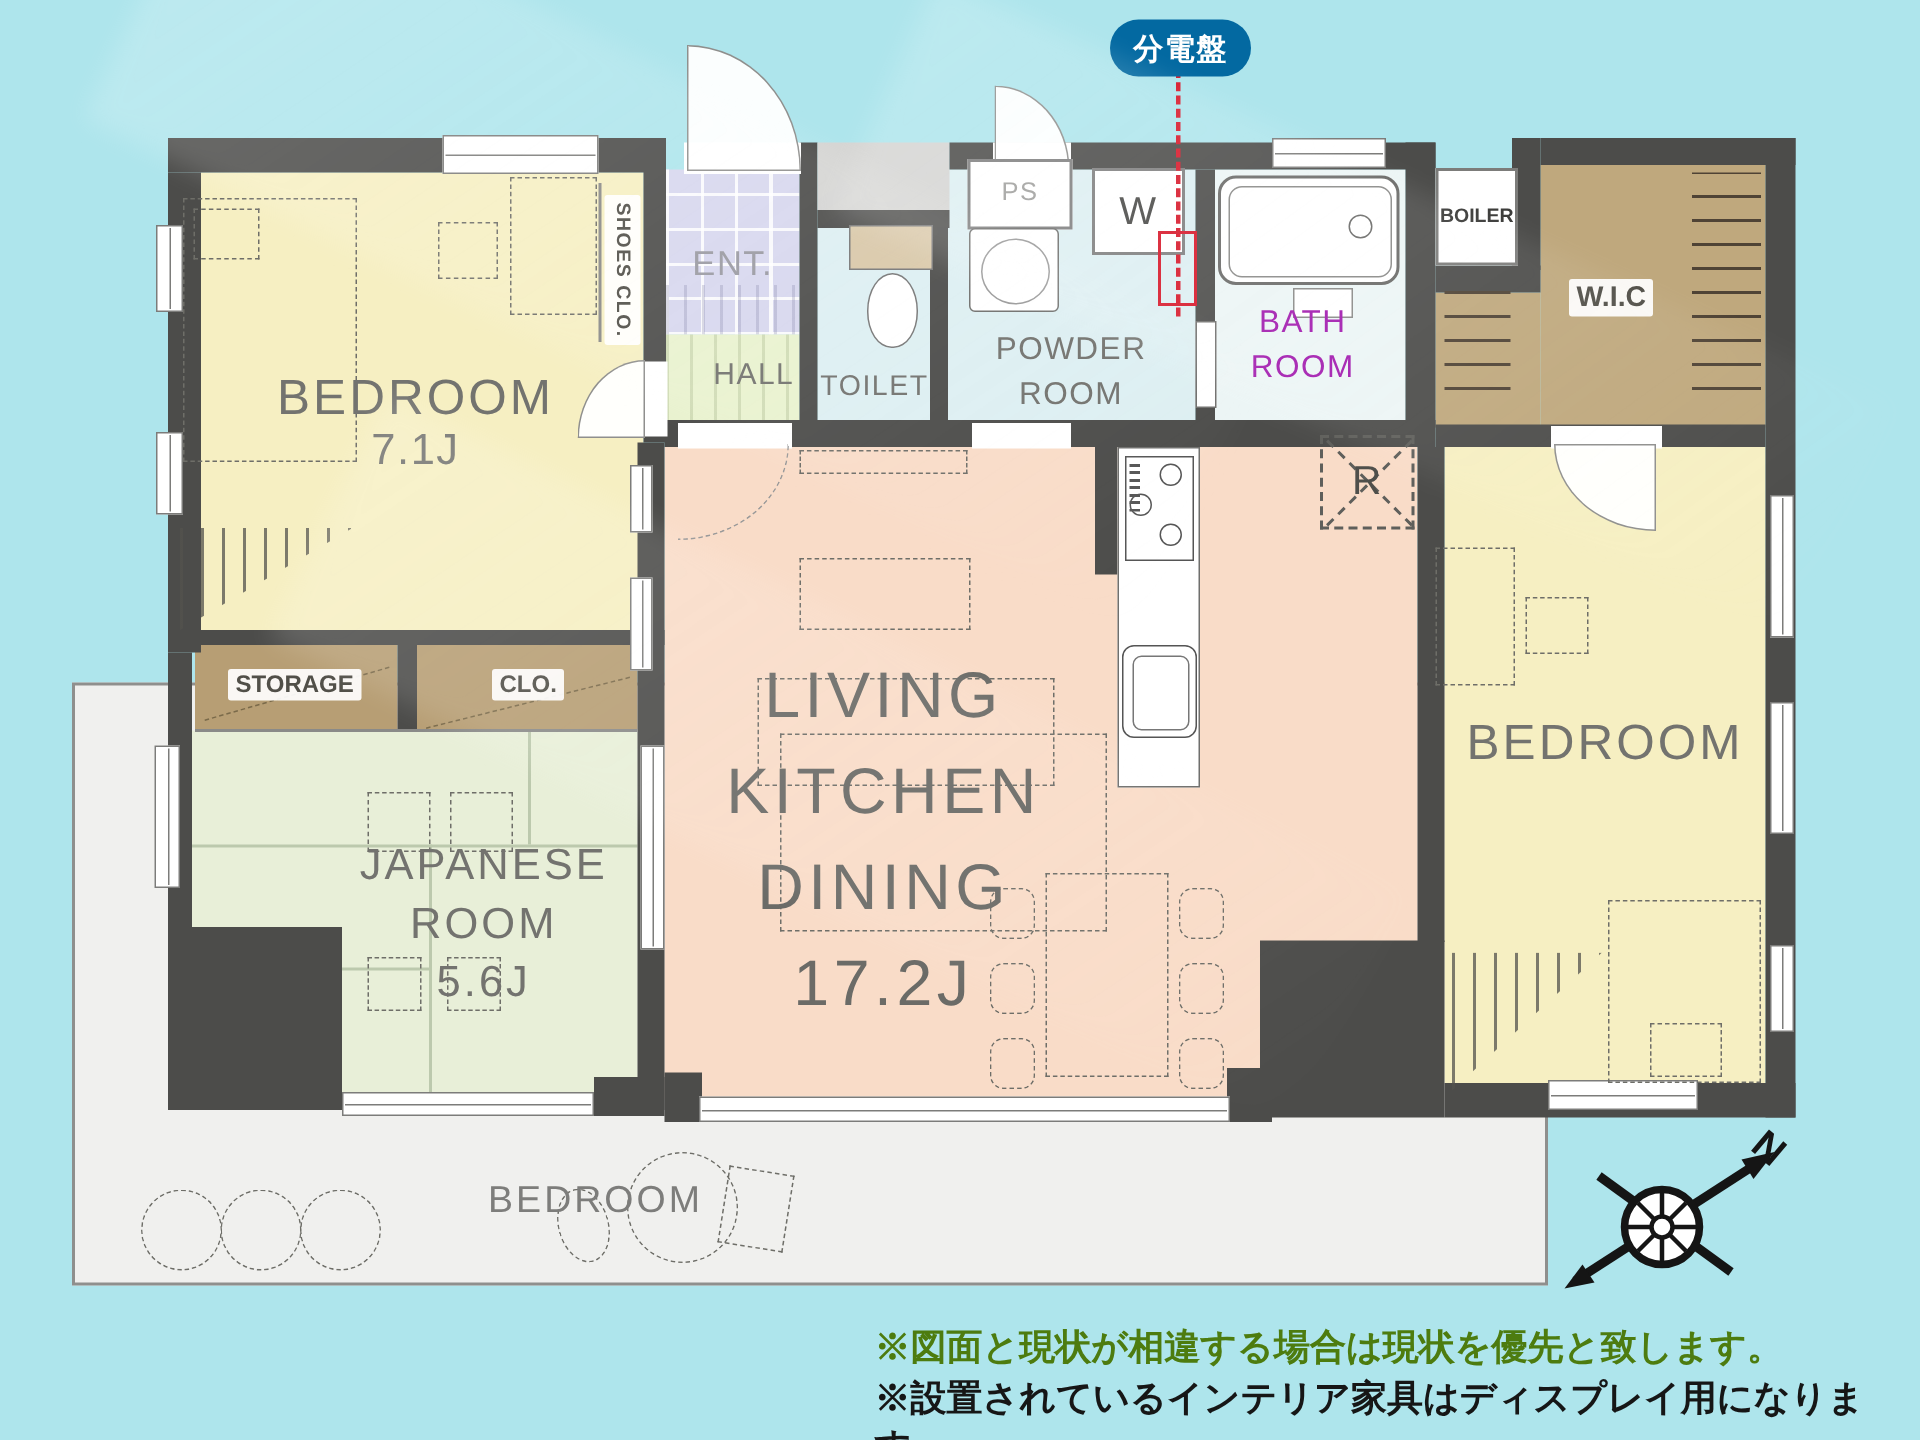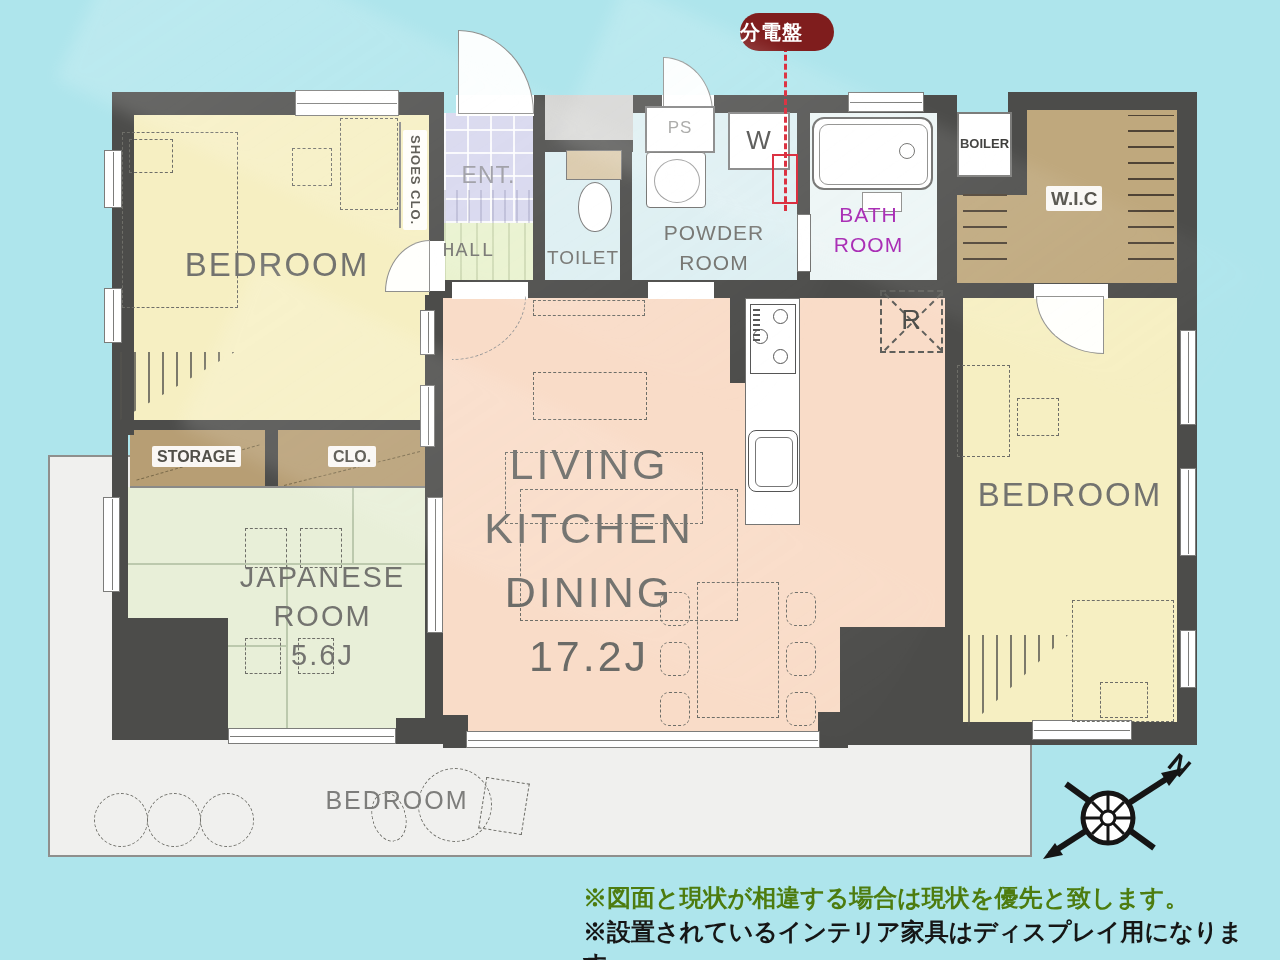--- a/index.html
+++ b/index.html
@@ -173,24 +173,25 @@
   <div class="dash" style="left:1100px;top:682px;width:48px;height:36px;"></div>
   <div class="dash" style="left:957px;top:365px;width:53px;height:92px;"></div>
   <div class="dash" style="left:1017px;top:398px;width:42px;height:38px;"></div>
   <div class="dash" style="left:245px;top:528px;width:42px;height:40px;"></div>
   <div class="dash" style="left:300px;top:528px;width:42px;height:40px;"></div>
   <div class="dash" style="left:245px;top:638px;width:36px;height:36px;"></div>
   <div class="dash" style="left:298px;top:638px;width:36px;height:36px;"></div>
 
   <div class="label" style="left:152px;top:246px;width:250px;">
     <div style="font-size:33px;letter-spacing:2px;">BEDROOM</div>
+    <div style="font-size:29px;">7.1J</div>
   </div>
   <div class="chip" style="left:403px;top:130px;writing-mode:vertical-rl;font-size:13px;padding:5px 0;line-height:24px;letter-spacing:1px;">SHOES CLO.</div>
   <div class="label" style="left:444px;top:162px;width:89px;font-size:23px;color:#9a9aa2;">ENT.</div>
-  <div class="label" style="left:424px;top:239px;width:89px;font-size:20px;font-family:Liberation Mono, monospace;">HALL</div>
+  <div class="label" style="left:458px;top:239px;width:89px;font-size:20px;">HALL</div>
   <div class="label" style="left:533px;top:247px;width:100px;font-size:19px;">TOILET</div>
   <div class="label" style="left:630px;top:218px;width:168px;font-size:21px;line-height:30px;">
     <div>POWDER</div>
     <div>ROOM</div>
   </div>
   <div class="label" style="left:800px;top:200px;width:137px;font-size:21px;line-height:30px;color:#a21caf;">
     <div>BATH</div>
     <div>ROOM</div>
   </div>
   <div class="label" style="left:645px;top:118px;width:70px;font-size:17px;color:#a0a09e;">PS</div>
@@ -211,21 +212,21 @@
   <div class="chip" style="left:328px;top:446px;">CLO.</div>
   <div class="label" style="left:196px;top:558px;width:253px;font-size:29px;line-height:39px;letter-spacing:2px;">
     <div>JAPANESE</div>
     <div>ROOM</div>
     <div>5.6J</div>
   </div>
   <div class="label" style="left:322px;top:786px;width:150px;font-size:25px;letter-spacing:2px;color:#7d7d7b;">BEDROOM</div>
 
   <div style="position:absolute;left:784px;top:46px;height:165px;border-left:3px dashed #d7182a;"></div>
   <div style="position:absolute;left:772px;top:154px;width:26px;height:50px;border:2px solid #d7182a;box-sizing:border-box;"></div>
-  <div style="position:absolute;left:740px;top:13px;width:94px;height:38px;background:#7f1d1d;border-radius:19px;display:flex;align-items:center;justify-content:flex-start;">
+  <div style="position:absolute;left:740px;top:13px;width:94px;height:38px;background:#0369a1;border-radius:19px;display:flex;align-items:center;justify-content:center;">
     <span style="color:#fff;font-size:20px;font-weight:bold;letter-spacing:1px;">分電盤</span>
   </div>
 
   <svg width="150" height="125" viewBox="0 0 150 125" style="position:absolute;left:1042px;top:742px;">
     <line x1="8" y1="112" x2="132" y2="32" stroke="#151515" stroke-width="6"></line>
     <line x1="24" y1="42" x2="112" y2="106" stroke="#151515" stroke-width="6"></line>
     <polygon points="141,26 119,31 127,44" fill="#151515"></polygon>
     <polygon points="1,117 21,113 13,101" fill="#151515"></polygon>
     <circle cx="66" cy="76" r="25" fill="#fff" stroke="#151515" stroke-width="5"></circle>
     <g stroke="#151515" stroke-width="3">

